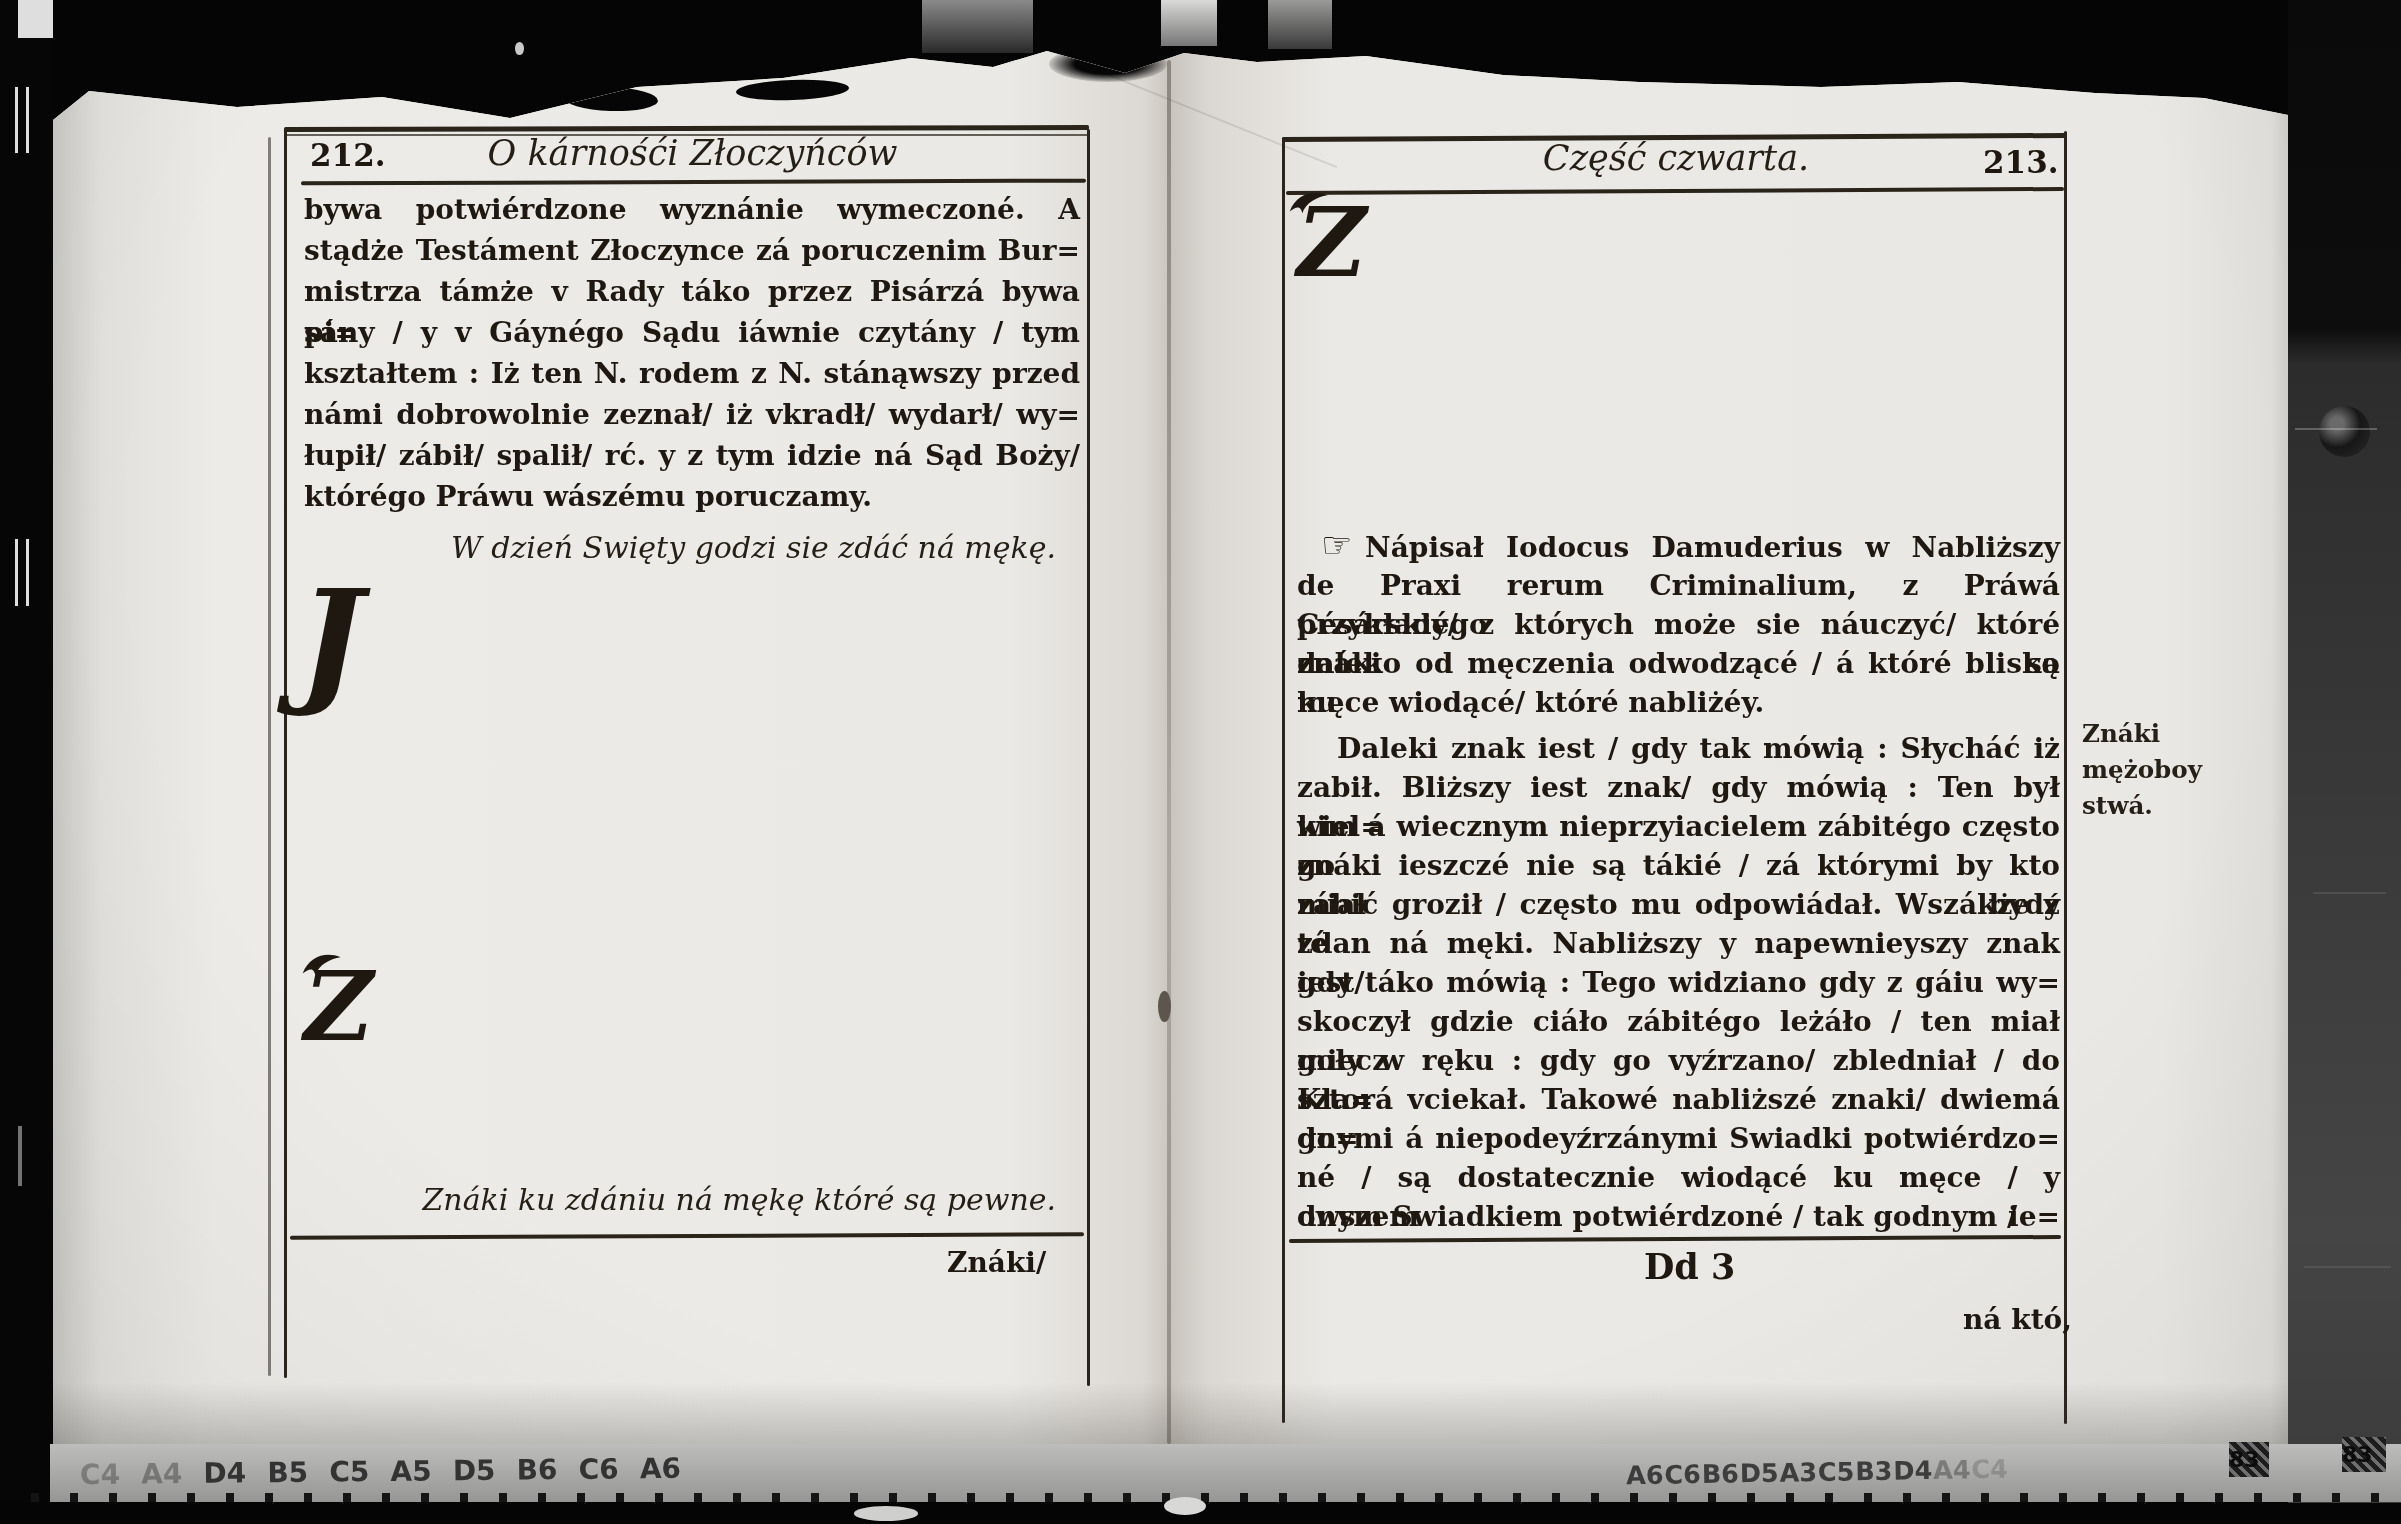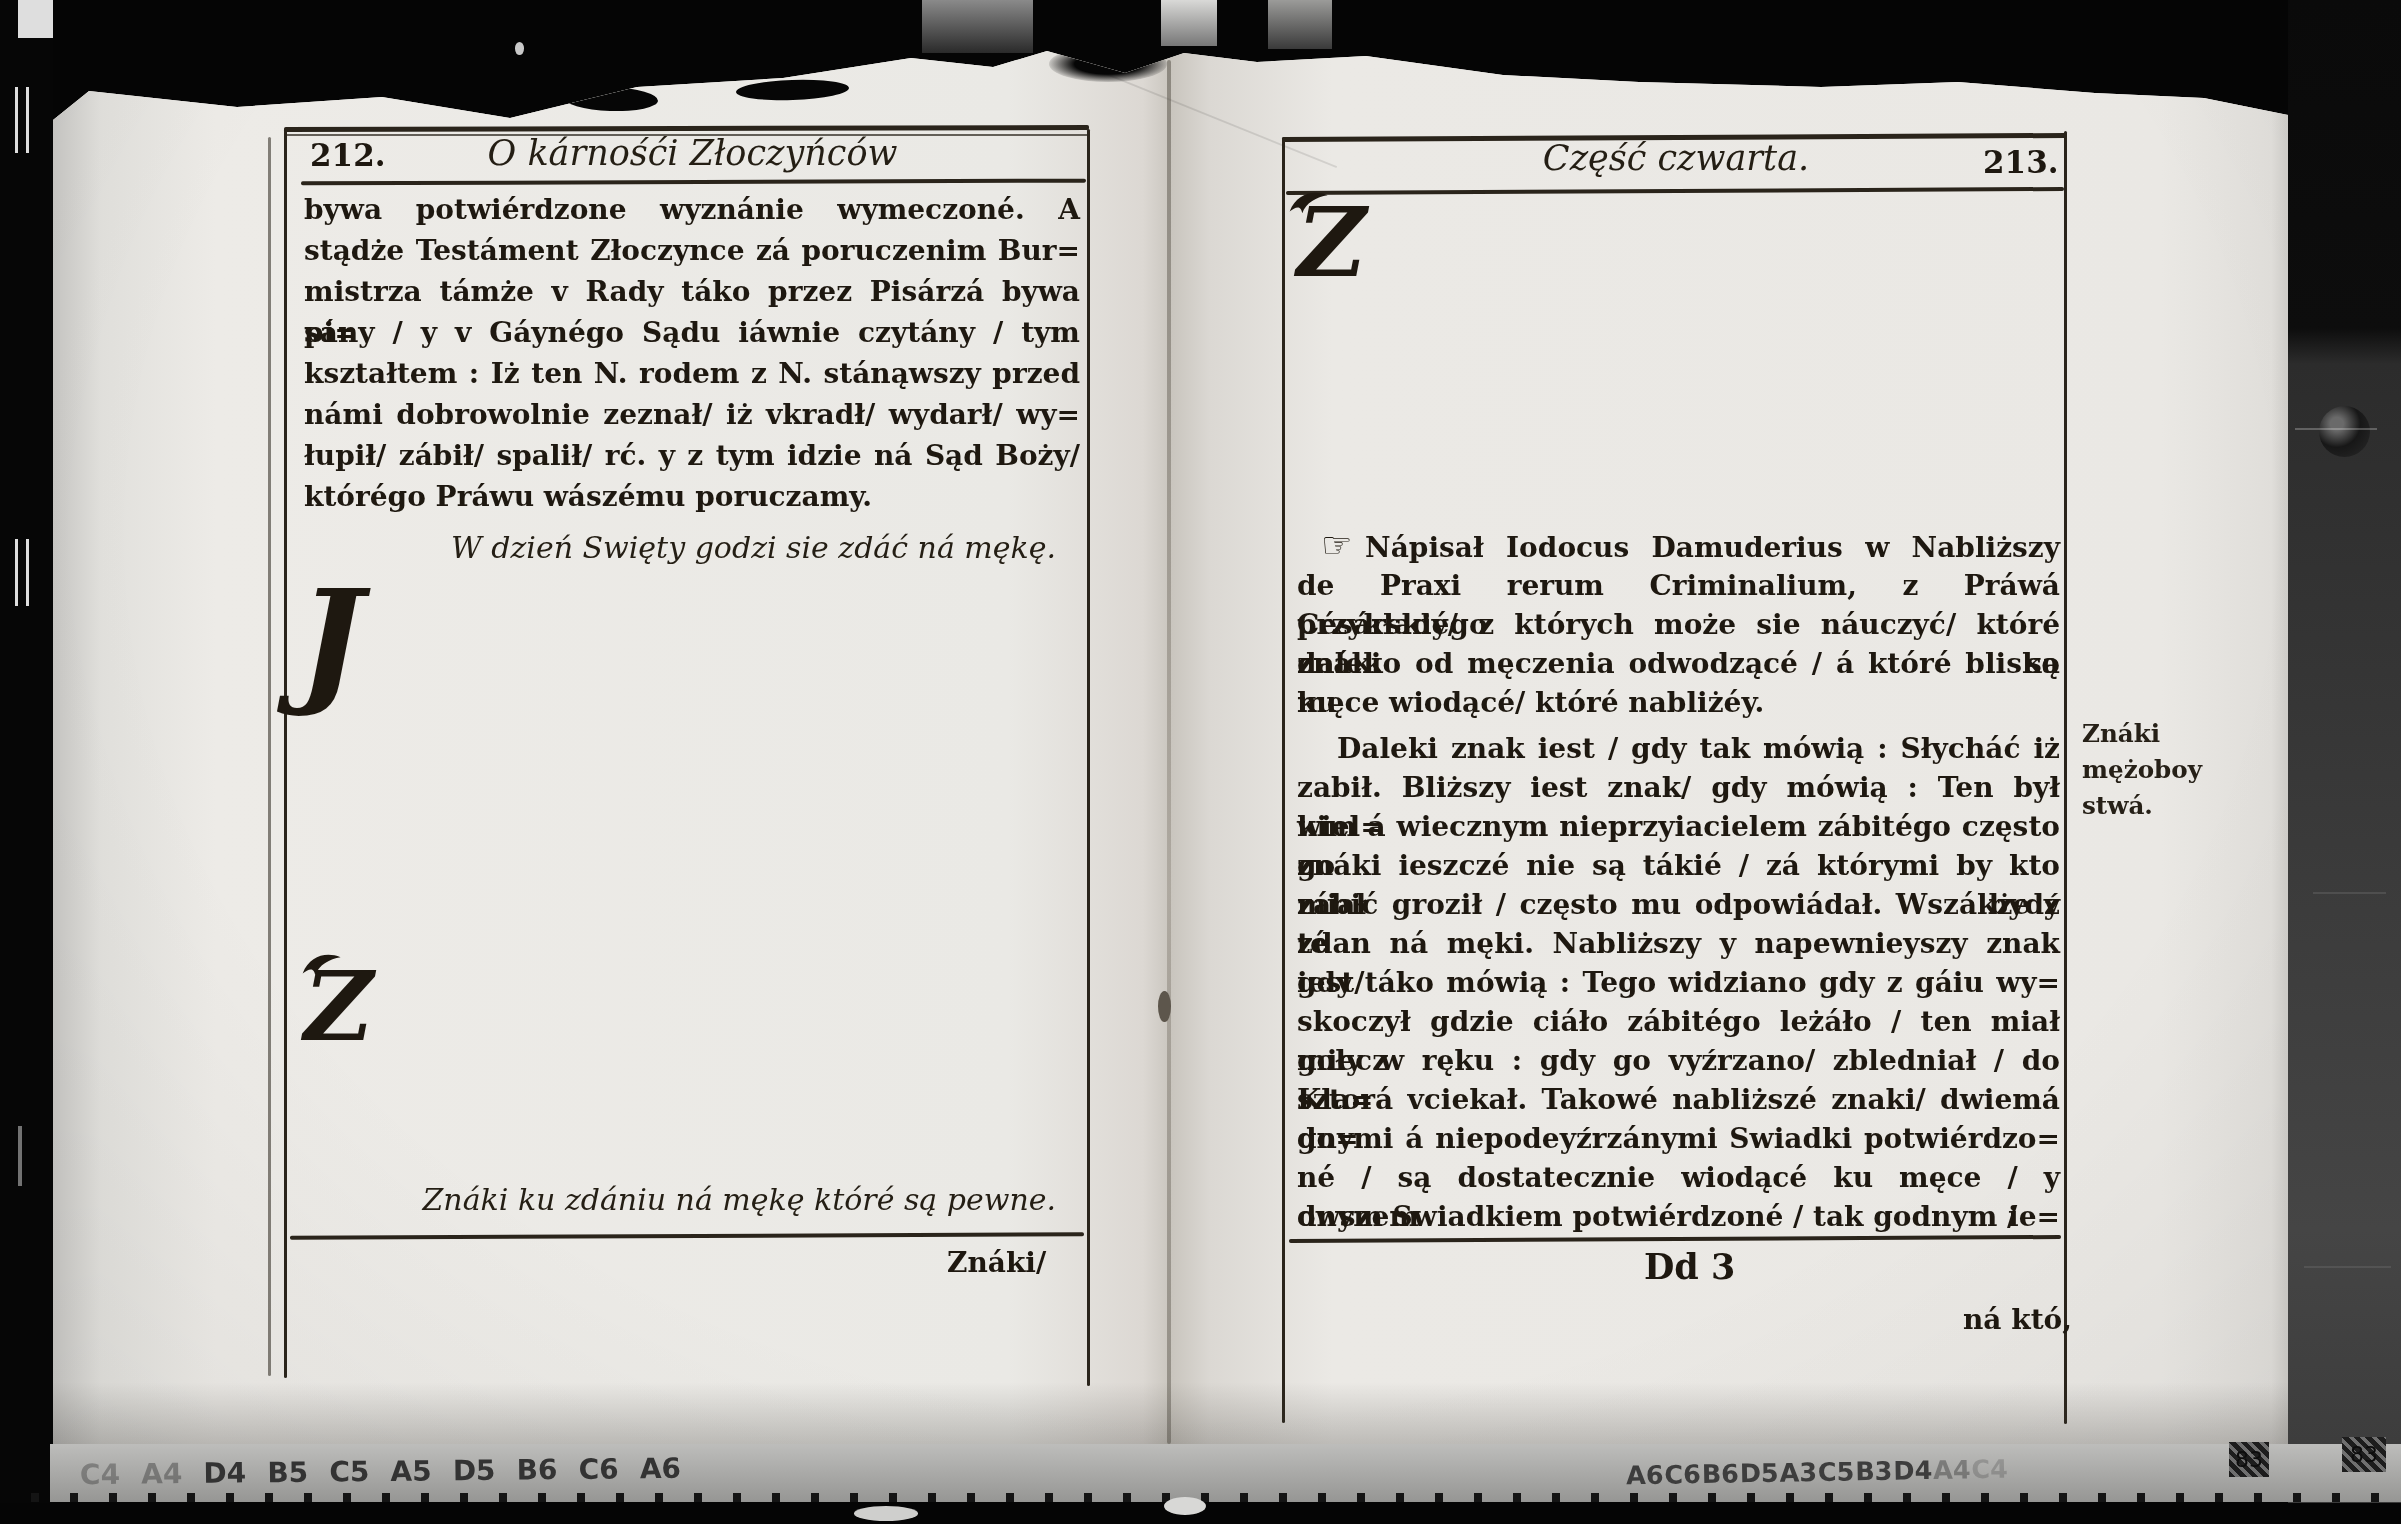--- a/index.html
+++ b/index.html
@@ -75,22 +75,22 @@
   .labels{position:absolute;display:flex;justify-content:space-between;
       font-family:"DejaVu Sans",sans-serif;font-weight:700;}
   .labels-left{left:80px;top:1455px;width:601px;font-size:28px;color:#333;transform:rotate(-0.6deg);}
   .labels-right{left:1626px;top:1457px;width:382px;font-size:25.5px;color:#3d3d3d;transform:rotate(-1deg);}
   .labels-left .lab:nth-child(1){opacity:.38;}
   .labels-left .lab:nth-child(2){opacity:.42;}
   .labels-right .lab:nth-child(9){opacity:.45;}
   .labels-right .lab:nth-child(10){opacity:.25;}
   .frame-mark{position:absolute;width:40px;height:35px;
       background:repeating-linear-gradient(45deg,#1d1d1d 0 4.6px,#6f6f6f 4.6px 8.2px);
-      color:#0c0c0c;font-family:"DejaVu Sans",sans-serif;font-weight:400;font-size:22px;
-      text-align:center;line-height:35px;}
+      color:#0c0c0c;font-family:"DejaVu Sans",sans-serif;font-weight:700;font-size:22px;
+      line-height:35px;}
   .bottom-black{position:absolute;left:0;top:1503px;width:2401px;height:22px;background:#050505;}
   .ticks{position:absolute;left:0;top:1493px;width:2401px;height:9px;
       background:repeating-linear-gradient(90deg,transparent 0 31px,#141414 31px 39px);}
   .blob{position:absolute;border-radius:50%;}
 </style>
 </head>
 <body>
 
 <div class="film">
 

